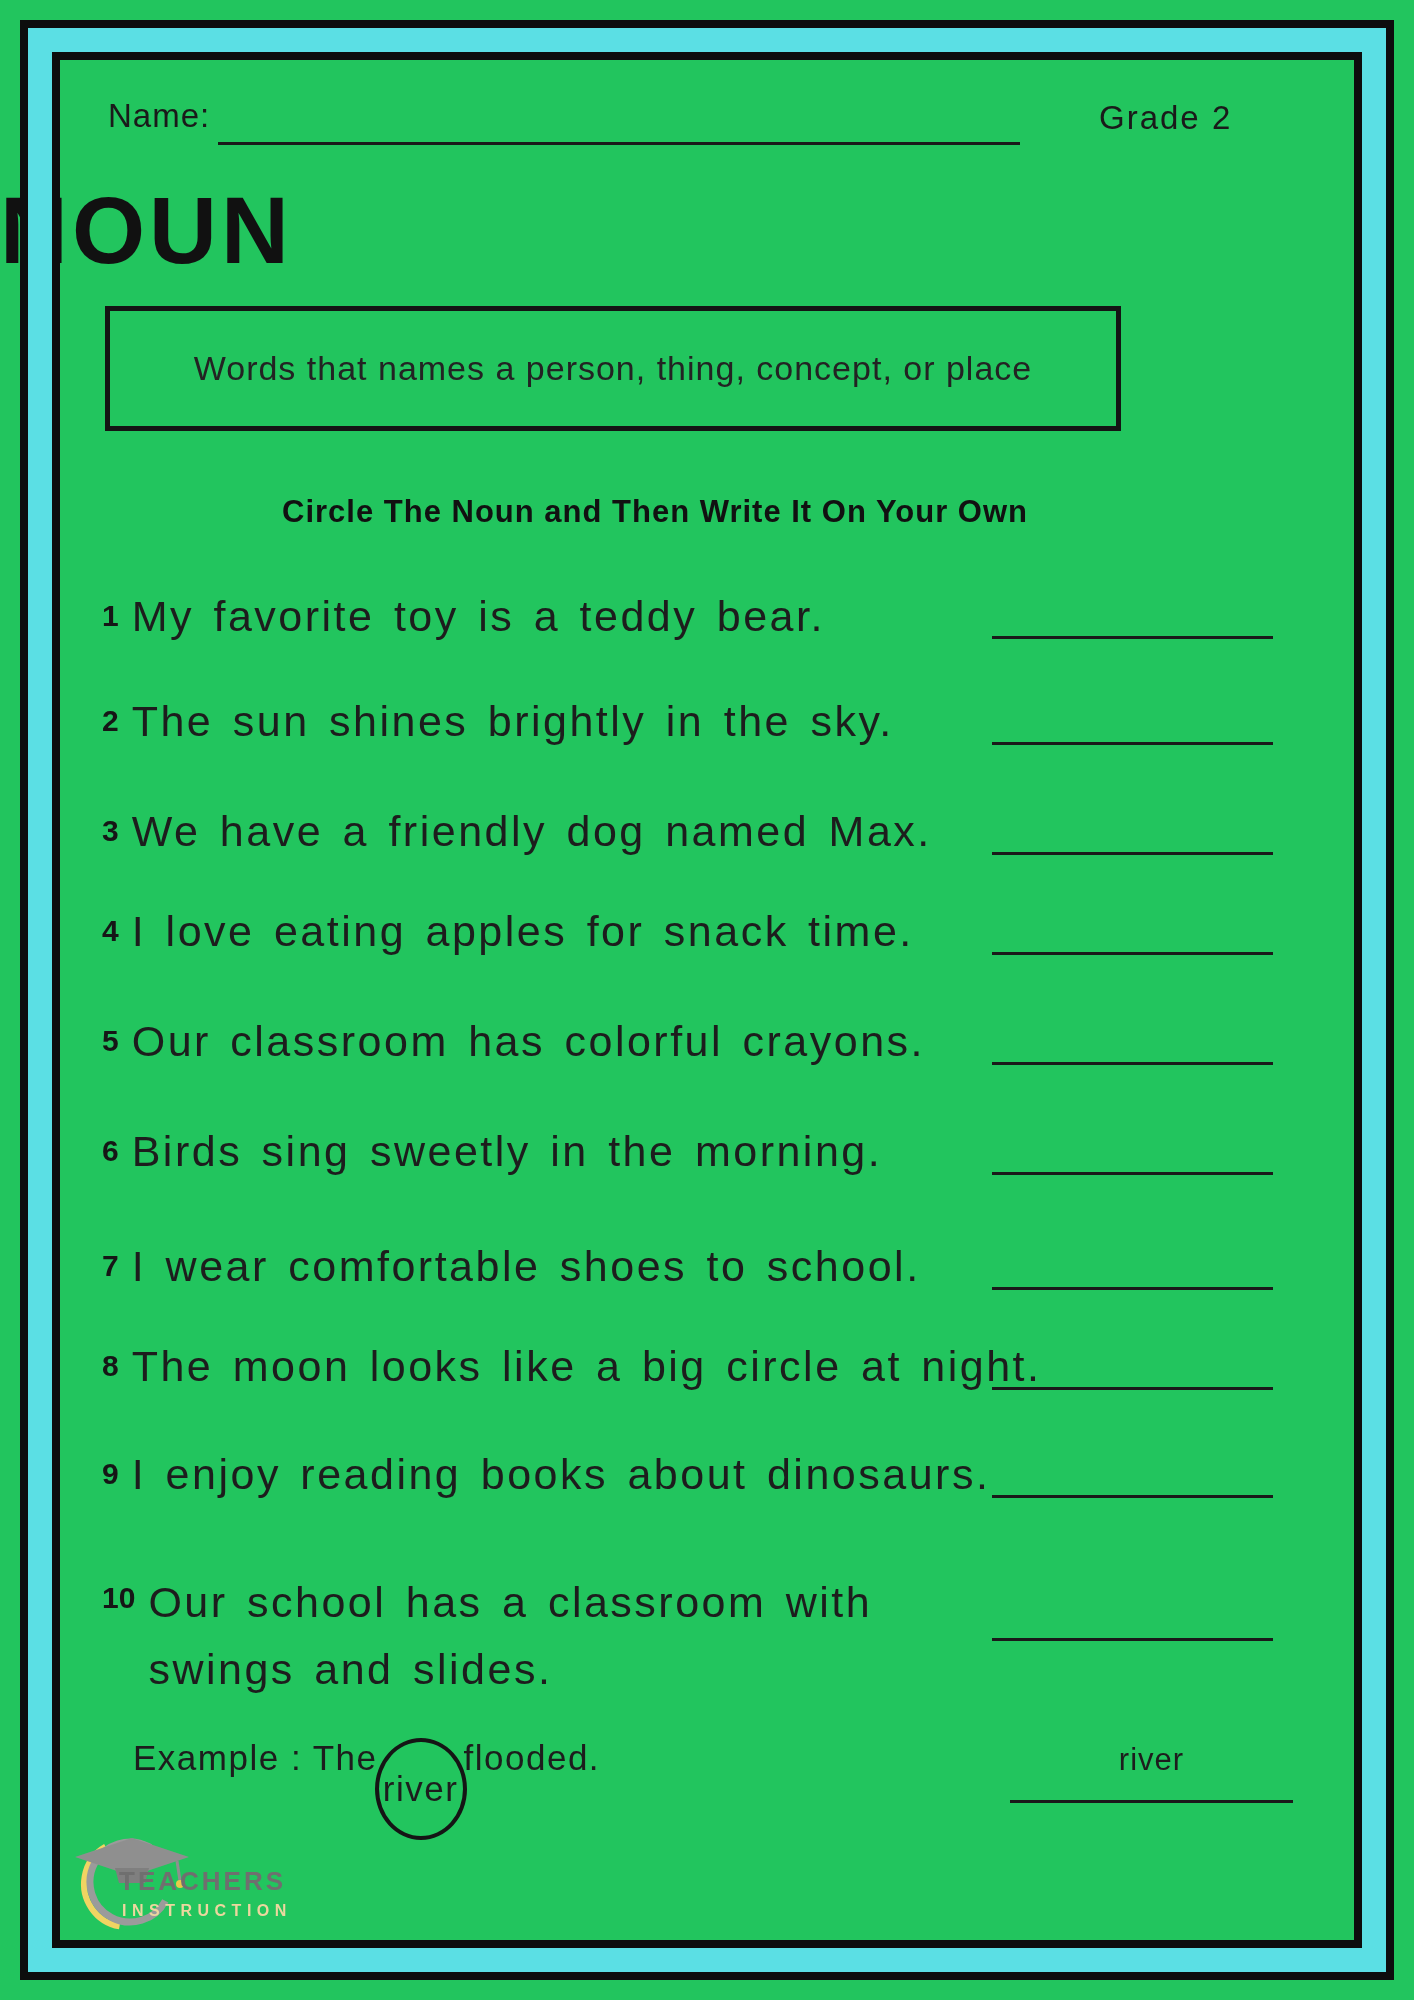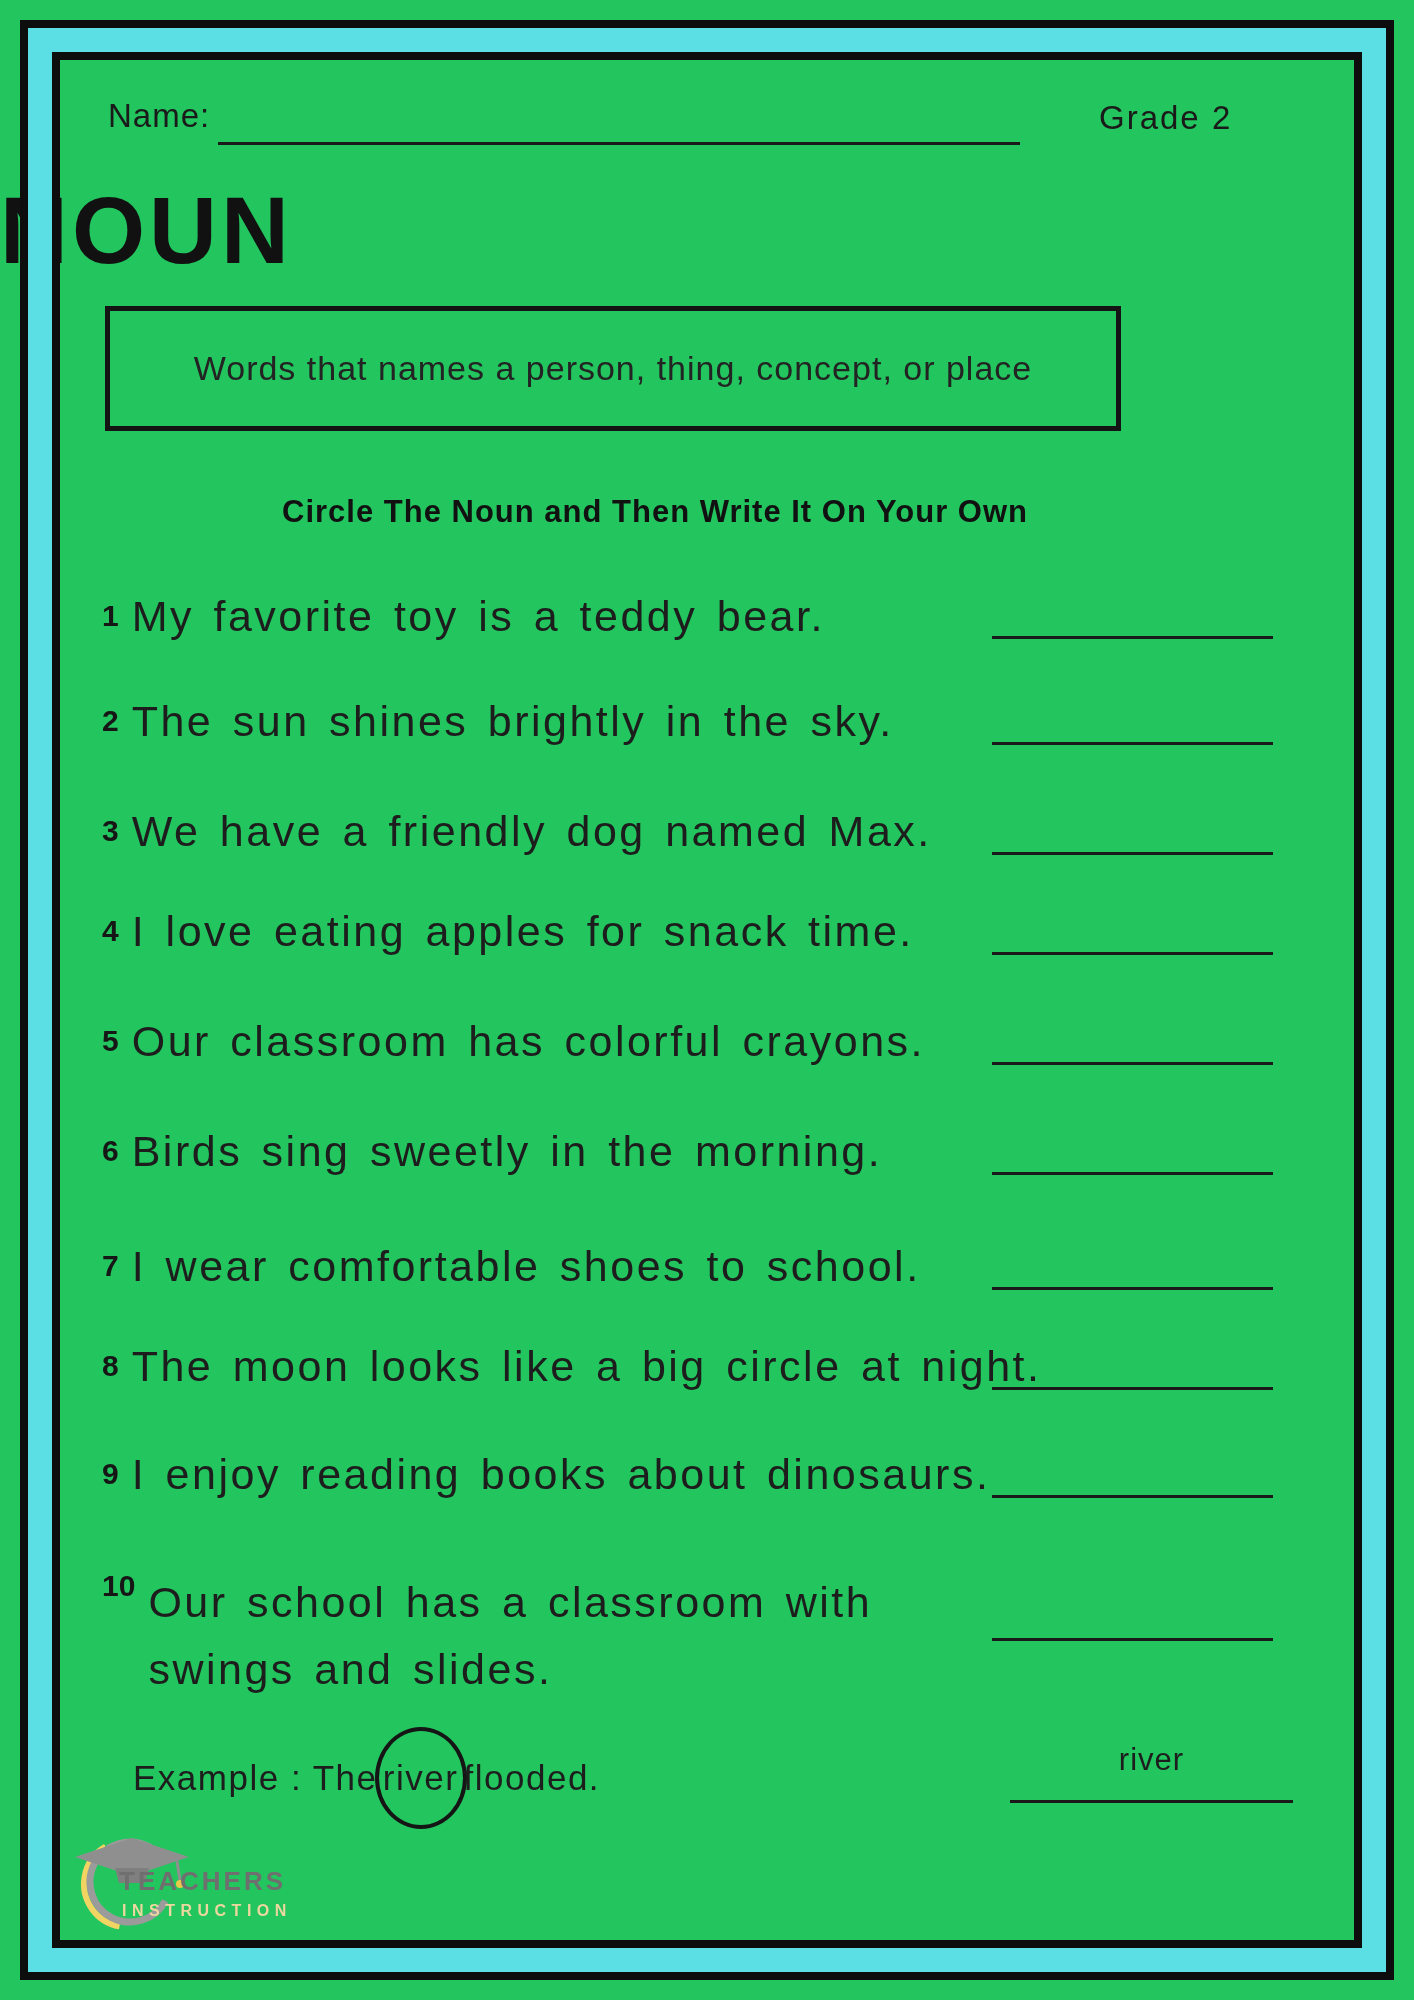--- a/index.html
+++ b/index.html
@@ -24,26 +24,26 @@
            display:flex;align-items:center;justify-content:center;}
   .def-text{font-size:34px;letter-spacing:1px;color:#232323;white-space:nowrap;}
 
   .instruction{left:0;top:494px;width:1310px;text-align:center;font-size:31px;font-weight:700;
                letter-spacing:1px;color:#111;}
 
   .row{left:102px;display:flex;align-items:flex-start;column-gap:13px;height:44px;align-items:center;}
   .row .num{font-size:30px;font-weight:700;color:#161616;}
   .row .sentence{font-size:43px;letter-spacing:2.5px;word-spacing:5px;color:#1d1d1d;line-height:1.55;}
   .row.r10{height:auto;align-items:flex-start;}
-  .row.r10 .num{margin-top:0;text-align:center;}
+  .row.r10 .num{margin-top:12px;text-align:center;}
   .row.r10 .sentence{max-width:800px;}
 
   .answer-line{left:992px;width:281px;height:0;border-top:3px solid #1a1a1a;}
 
-  .example-row{left:133px;top:1738px;height:80px;display:flex;align-items:center;}
+  .example-row{left:133px;top:1738px;height:80px;display:flex;align-items:flex-start;}
   .example-text{font-size:35px;letter-spacing:1.5px;color:#1d1d1d;white-space:pre;}
   .noun-circle{width:84px;height:94px;border:4px solid #151515;border-radius:50%;
                display:flex;align-items:center;justify-content:center;margin:0 -3px;}
   .example-answer-word{left:1010px;top:1742px;width:283px;text-align:center;font-size:31px;
                        letter-spacing:1px;color:#1d1d1d;}
   .example-answer-line{left:1010px;top:1800px;width:283px;height:0;border-top:3px solid #1a1a1a;}
 
   .logo{left:75px;top:1836px;width:280px;height:110px;z-index:1;}
 </style>
 </head>

